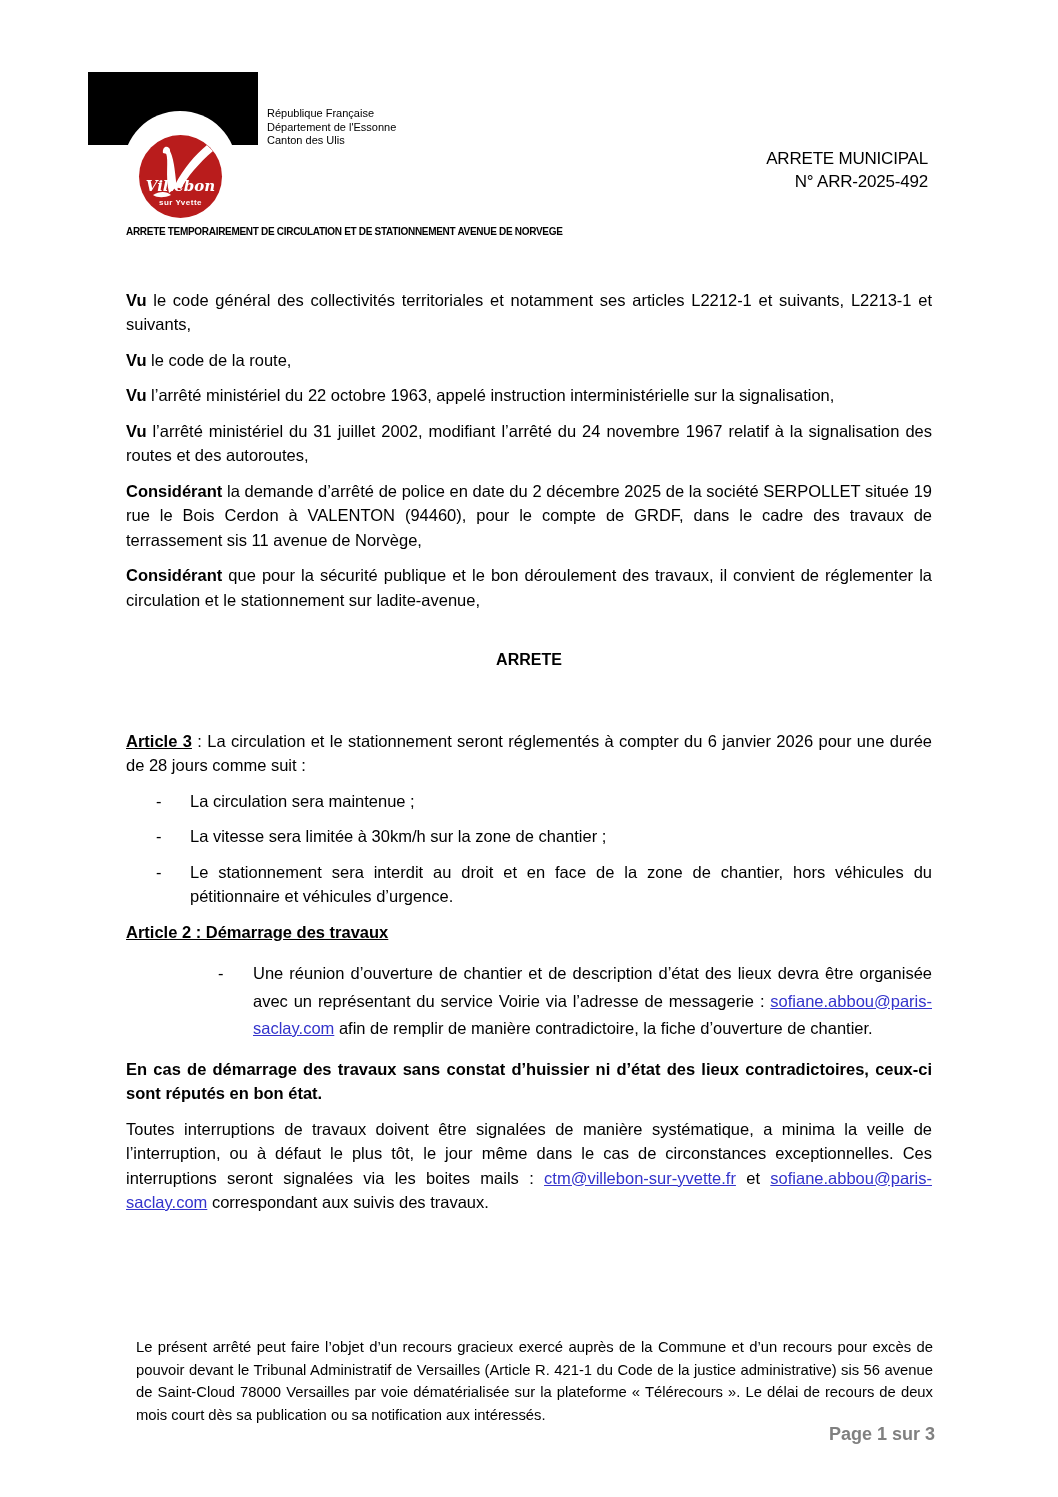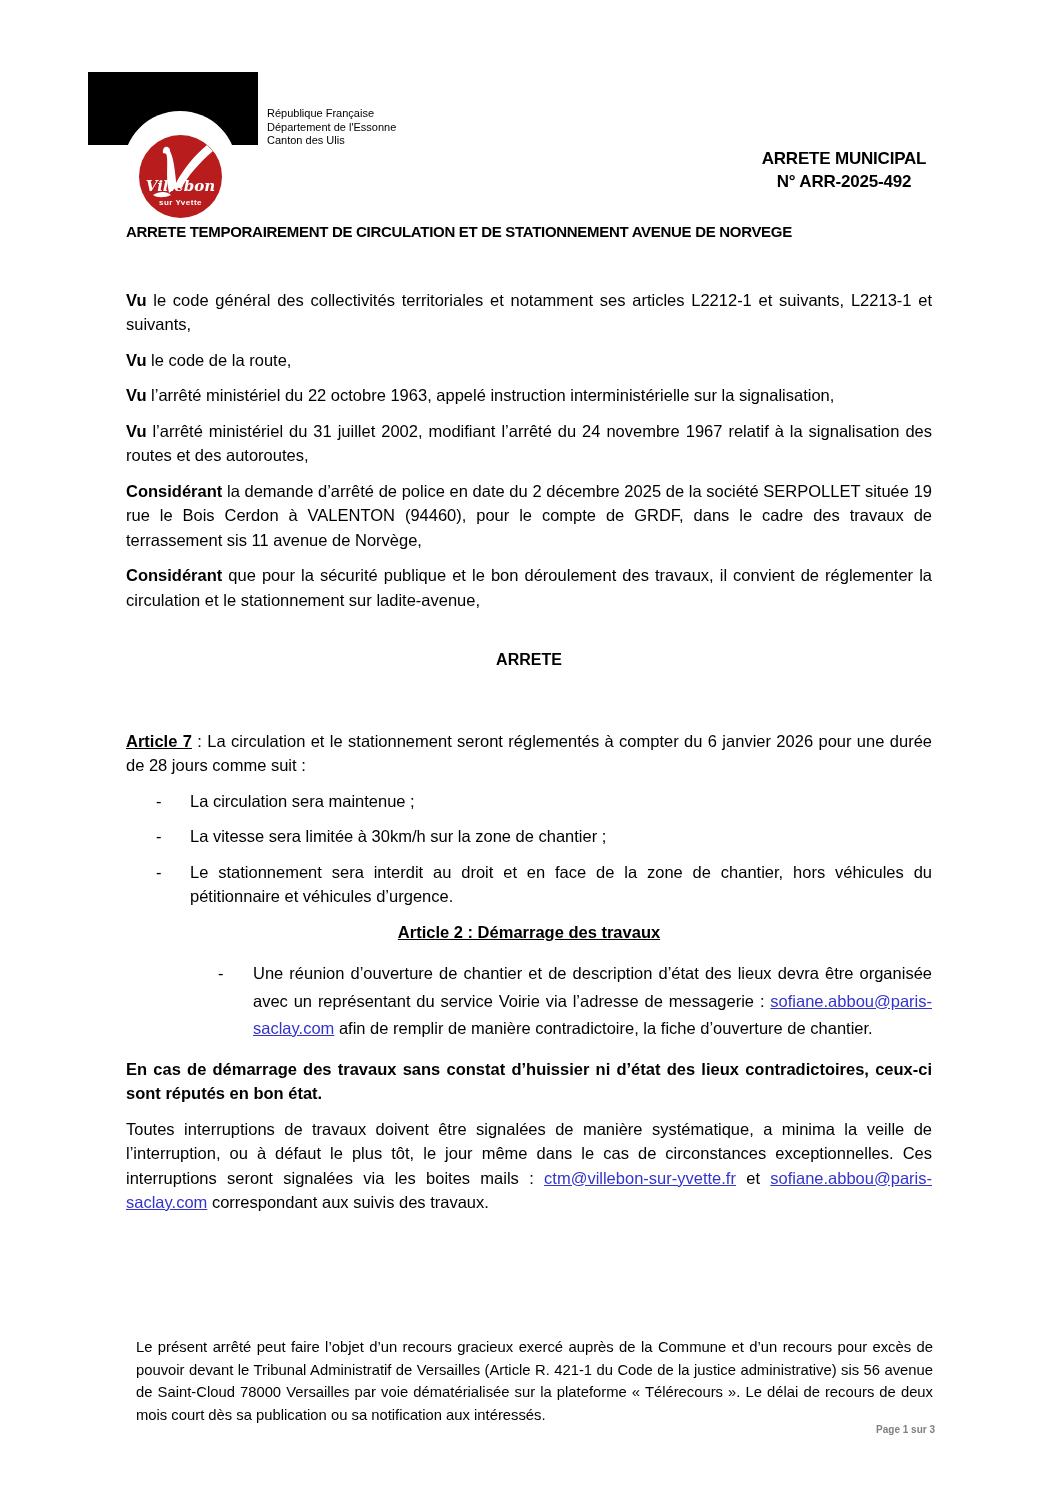--- a/index.html
+++ b/index.html
@@ -16,42 +16,42 @@
   .logo-wrap{position:absolute;left:88px;top:72px;width:200px;height:150px;}
   .logo-rect{position:absolute;left:0;top:0;width:170px;height:73px;background:#000;}
   .logo-ring{position:absolute;left:35px;top:39px;width:114px;height:114px;border-radius:50%;background:#fff;}
   .logo-disc{position:absolute;left:51px;top:63px;width:83px;height:83px;border-radius:50%;background:#b91c1c;overflow:hidden;}
   .logo-disc svg{position:absolute;left:0;top:0;}
   .logo-script{position:absolute;left:0;top:44px;width:83px;text-align:center;
     font-family:"DejaVu Serif", serif;font-style:italic;font-weight:700;
     color:#fff;font-size:15px;line-height:14px;}
   .logo-sub{font-size:8px;font-weight:700;letter-spacing:.5px;font-family:"Liberation Sans",sans-serif;font-style:normal;}
   .admin-block{position:absolute;left:267px;top:107px;font-size:11px;font-weight:400;line-height:13.5px;}
-  .doc-id{position:absolute;left:760px;top:147px;width:168px;text-align:center;
-    font-weight:700;font-size:17px;line-height:23px;letter-spacing:-0.2px;}
+  .doc-id{position:absolute;left:760px;top:147px;width:168px;text-align:right;
+    font-weight:400;font-size:17px;line-height:23px;letter-spacing:-0.2px;}
   
   .body-col{position:absolute;left:126px;top:220px;width:806px;font-size:16.5px;line-height:24.5px;}
-  .doc-title{font-weight:700;font-size:15px;letter-spacing:-0.3px;margin:0 0 43px 0;white-space:nowrap;}
+  .doc-title{font-weight:700;font-size:10px;letter-spacing:-0.3px;margin:0 0 43px 0;white-space:nowrap;}
   p{margin:0 0 11px 0;}
   .just{text-align:justify;}
   .lead{font-weight:700;}
   .centered-heading{text-align:center;font-weight:700;font-size:16px;margin:36px 0 56px 0;}
   .art-lead{font-weight:700;text-decoration:underline;}
-  .section-heading{font-weight:700;text-decoration:underline;margin:0 0 5px 0;text-align:center;}
+  .section-heading{font-weight:700;text-decoration:underline;margin:0 0 5px 0;}
   ul.dash-list{list-style:none;margin:0;padding:0;}
   ul.dash-list li{position:relative;padding-left:64px;margin:0 0 11px 0;text-align:justify;}
   ul.dash-list li .dash{position:absolute;left:30px;top:0;}
   .indent-item{position:relative;padding-left:127px;line-height:27.5px;margin:16px 0 14px 0;text-align:justify;}
   .indent-item .dash{position:absolute;left:92px;top:0;}
   .bold-para{font-weight:700;}
   a.doc-link{color:#3333cc;text-decoration:underline;cursor:pointer;}
   
   .footer-notice{position:absolute;left:136px;top:1336px;width:797px;
     font-size:14.8px;line-height:22.5px;text-align:justify;}
-  .page-number{position:absolute;right:123px;top:1424px;font-size:10px;font-weight:700;color:#808080;}
+  .page-number{position:absolute;right:123px;top:1424px;font-size:18px;font-weight:700;color:#808080;}
 </style>
 </head>
 <body>
 
 <div class="page">
 
   <div class="logo-wrap">
     <div class="logo-rect"></div>
     <div class="logo-ring"></div>
     <div class="logo-disc">
@@ -90,21 +90,21 @@
     <p class="just"><span class="lead">Vu</span><span> l’arrêté ministériel du 22 octobre 1963, appelé instruction interministérielle sur la signalisation,</span></p>
 
     <p class="just"><span class="lead">Vu</span><span> l’arrêté ministériel du 31 juillet 2002, modifiant l’arrêté du 24 novembre 1967 relatif à la signalisation des routes et des autoroutes,</span></p>
 
     <p class="just"><span class="lead">Considérant</span><span> la demande d’arrêté de police en date du 2 décembre 2025 de la société SERPOLLET située 19 rue le Bois Cerdon à VALENTON (94460), pour le compte de GRDF, dans le cadre des travaux de terrassement sis 11 avenue de Norvège,</span></p>
 
     <p class="just"><span class="lead">Considérant</span><span> que pour la sécurité publique et le bon déroulement des travaux, il convient de réglementer la circulation et le stationnement sur ladite-avenue,</span></p>
 
     <div class="centered-heading">ARRETE</div>
 
-    <p class="just"><span class="art-lead">Article 7</span><span> : </span><span>La circulation et le stationnement seront réglementés à compter du 6 janvier 2026 pour une durée de 28 jours comme suit :</span></p>
+    <p class="just"><span class="art-lead">Article 3</span><span> : </span><span>La circulation et le stationnement seront réglementés à compter du 6 janvier 2026 pour une durée de 28 jours comme suit :</span></p>
 
     <ul class="dash-list">
       <li><span class="dash">-</span><span>La circulation sera maintenue ;</span></li>
       <li><span class="dash">-</span><span>La vitesse sera limitée à 30km/h sur la zone de chantier ;</span></li>
       <li><span class="dash">-</span><span>Le stationnement sera interdit au droit et en face de la zone de chantier, hors véhicules du pétitionnaire et véhicules d’urgence.</span></li>
     </ul>
 
     <div class="section-heading">Article 2 : Démarrage des travaux</div>
 
     <div class="indent-item"><span class="dash">-</span><span>Une réunion d’ouverture de chantier et de description d’état des lieux devra être organisée avec un représentant du service Voirie via l’adresse de messagerie : </span><a class="doc-link">sofiane.abbou@paris-saclay.com</a><span> afin de remplir de manière contradictoire, la fiche d’ouverture de chantier.</span></div>

